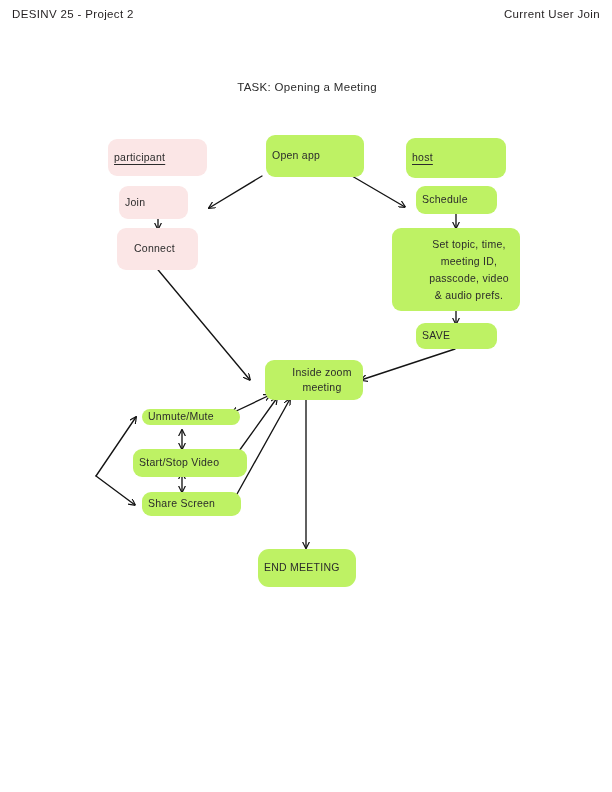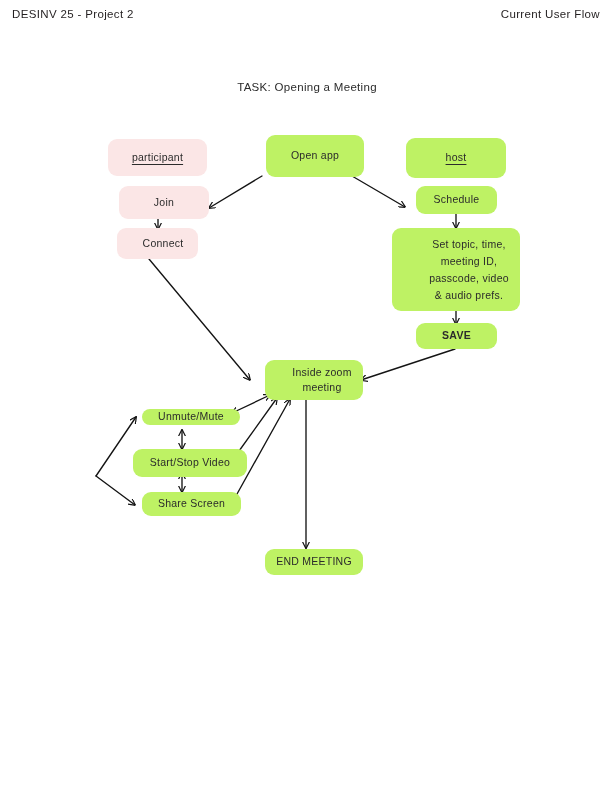--- a/index.html
+++ b/index.html
@@ -55,41 +55,41 @@
     pointer-events: none;
   }
 
   
   .node {
     position: absolute;
     box-sizing: border-box;
     border-radius: 9px;
     display: flex;
     align-items: center;
-    justify-content: center;
+    justify-content: flex-start;
     text-align: center;
     font-size: 10.5px;
     letter-spacing: 0.25px;
     line-height: 1.45;
     color: #2b2b2b;
     padding: 2px 6px;
   }
   .grey  { background: #bef264; margin-left: 8px; }
   .pink  { background: #fbe6e6; }
   .blue  { background: #bef264; }
   .lbl   { text-decoration: underline; text-underline-offset: 2.5px; }
   .multi { line-height: 1.62; font-size: 10.5px; }
 </style>
 </head>
 <body>
 
 <div id="page">
 
   <div class="hdr hdr-left">DESINV 25 - Project 2</div>
-  <div class="hdr hdr-right">Current User Flow</div>
+  <div class="hdr hdr-right">Current User Join</div>
 
   <div class="task-title">
     <span>TASK: Opening a Meeting</span>
   </div>
 
   <svg id="wires" viewBox="0 0 612 792" xmlns="http://www.w3.org/2000/svg">
     <defs>
       <marker id="ah" viewBox="0 0 10 10" refX="9" refY="5" markerWidth="5.2" markerHeight="5.2" orient="auto-start-reverse">
         <path d="M 0 0 L 10 5 L 0 10" fill="none" stroke="#141414" stroke-width="1.7" stroke-linecap="round" stroke-linejoin="round"></path>
       </marker>
@@ -124,61 +124,61 @@
       <path d="M 96 476 L 135 505" marker-end="url(#ah)"></path>
 
       <path d="M 306 399 L 306 548" marker-end="url(#ah)"></path>
     </g>
   </svg>
 
   <div class="node pink" style="left:108px; top:139px; width:99px; height:37px;">
     <span class="lbl">participant</span>
   </div>
 
-  <div class="node pink" style="left:119px; top:186px; width:90px; height:33px;">
+  <div class="node pink" style="left:119px; top:186px; width:69px; height:33px;">
     <span>Join</span>
   </div>
 
-  <div class="node pink" style="left:117px; top:228px; width:81px; height:31px;padding-left:17px;">
+  <div class="node pink" style="left:117px; top:228px; width:81px; height:42px;padding-left:17px;">
     <span>Connect</span>
   </div>
 
   <div class="node grey" style="left:258px; top:135px; width:98px; height:42px;">
     <span>Open app</span>
   </div>
 
   <div class="node blue" style="left:406px; top:138px; width:100px; height:40px;">
     <span class="lbl">host</span>
   </div>
 
   <div class="node blue" style="left:416px; top:186px; width:81px; height:28px;">
     <span>Schedule</span>
   </div>
 
   <div class="node blue multi" style="left:392px; top:228px; width:128px; height:83px;padding-left:32px;">
     <span>Set topic, time, meeting ID, passcode, video &amp; audio prefs.</span>
   </div>
 
-  <div class="node blue" style="left:416px; top:323px; width:81px; height:26px;font-weight:bold;">
+  <div class="node blue" style="left:416px; top:323px; width:81px; height:26px;">
     <span>SAVE</span>
   </div>
 
   <div class="node grey" style="left:257px; top:360px; width:98px; height:40px;padding-left:22px;">
     <span>Inside zoom meeting</span>
   </div>
 
   <div class="node grey" style="left:134px; top:409px; width:98px; height:16px;">
     <span>Unmute/Mute</span>
   </div>
 
   <div class="node grey" style="left:125px; top:449px; width:114px; height:28px;">
     <span>Start/Stop Video</span>
   </div>
 
   <div class="node grey" style="left:134px; top:492px; width:99px; height:24px;">
     <span>Share Screen</span>
   </div>
 
-  <div class="node grey" style="left:257px; top:549px; width:98px; height:26px;">
+  <div class="node grey" style="left:250px; top:549px; width:98px; height:38px;border-radius:11px;">
     <span>END MEETING</span>
   </div>
 
 </div>
 
 </body></html>

